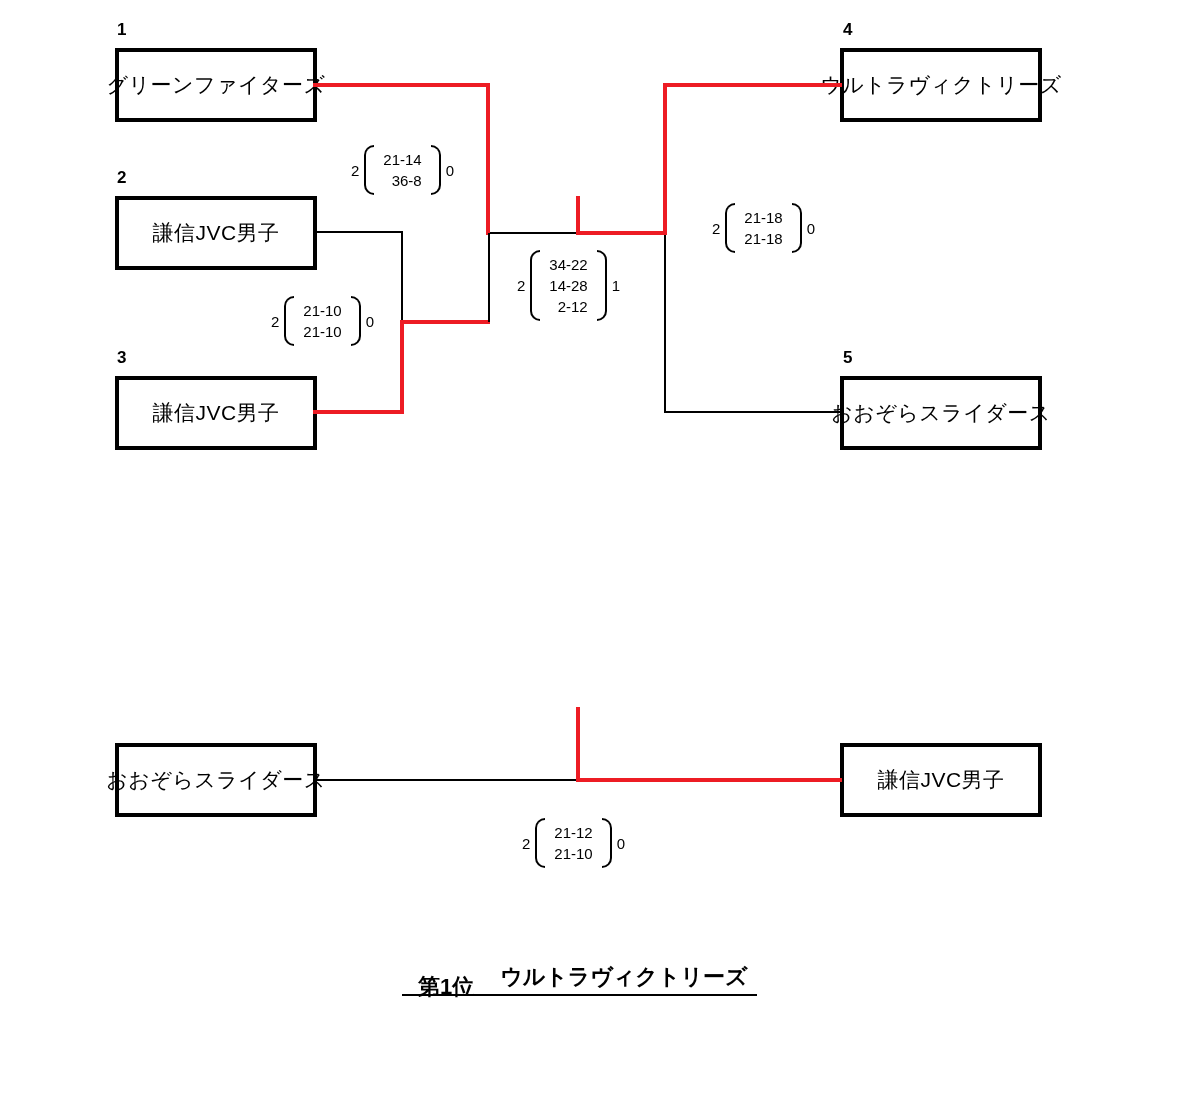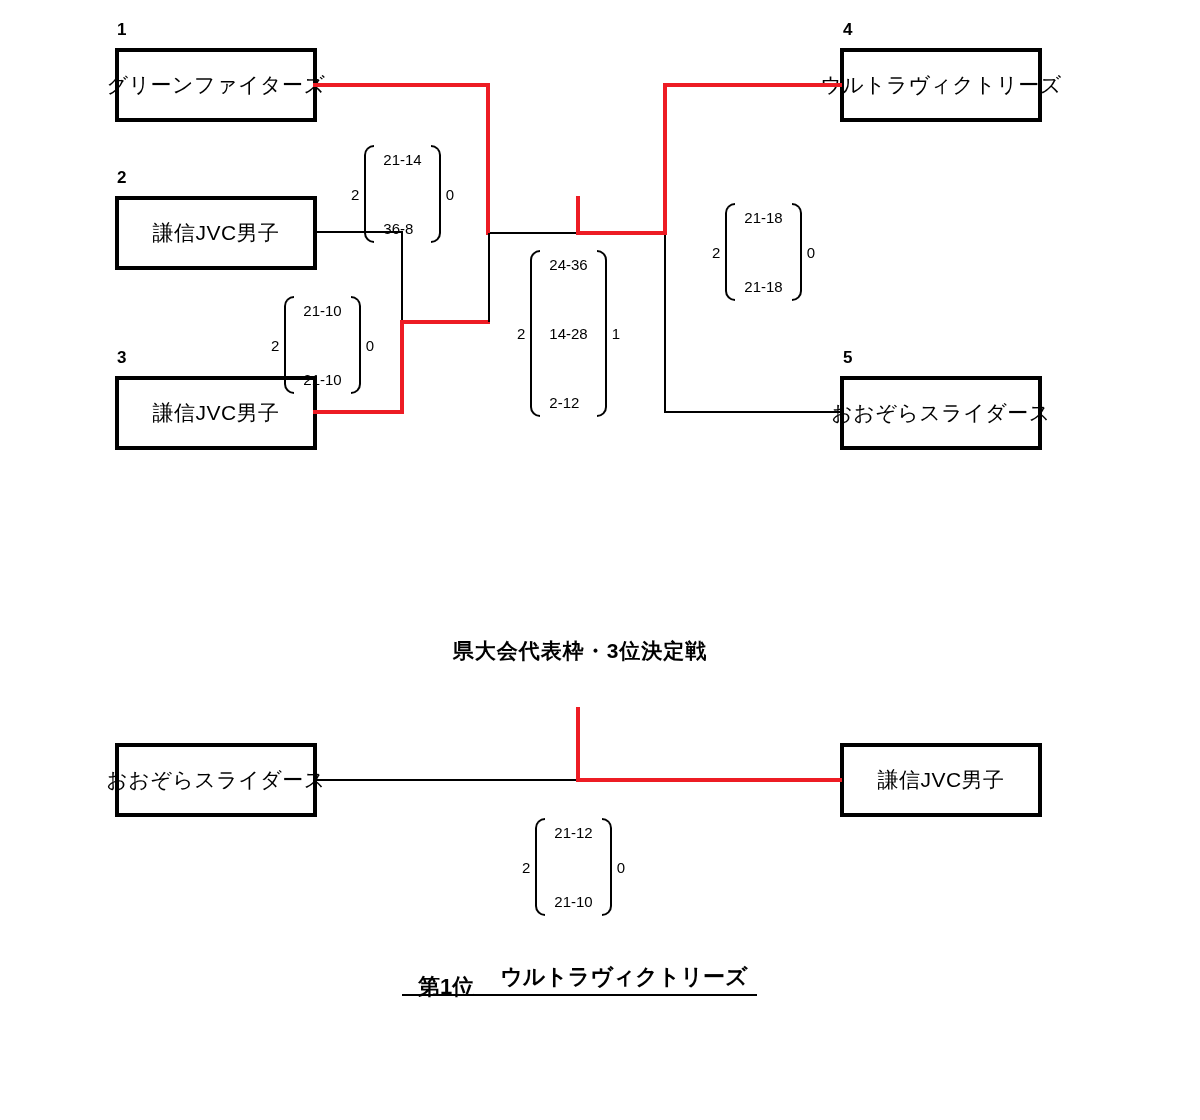--- a/index.html
+++ b/index.html
@@ -44,24 +44,23 @@
     font-size: 15px;
     white-space: nowrap;
   }
   .snum { padding: 0 5px; }
   .brk { align-self: stretch; width: 10px; box-sizing: border-box; }
   .brk.l { border: 2px solid #000; border-right: none; border-radius: 12px 0 0 12px; }
   .brk.r { border: 2px solid #000; border-left: none; border-radius: 0 12px 12px 0; }
   .sets {
     display: flex;
     flex-direction: column;
-    align-items: flex-start;
+    align-items: flex-end;
     line-height: 21px;
     padding: 4px 9px;
-    gap: 48px;
   }
   .section-title {
     position: absolute;
     left: 0;
     top: 637px;
     width: 1160px;
     text-align: center;
     font-size: 21px;
     font-weight: bold;
     letter-spacing: 1px;
@@ -147,40 +146,39 @@
       <span>21-10</span>
     </span>
     <span class="brk r"></span>
     <span class="snum">0</span>
   </div>
 
   <div class="score" style="left:512px; top:250px;">
     <span class="snum">2</span>
     <span class="brk l"></span>
     <span class="sets">
-      <span>24-36</span>
+      <span>34-22</span>
       <span>14-28</span>
       <span>2-12</span>
     </span>
     <span class="brk r"></span>
     <span class="snum">1</span>
   </div>
 
   <div class="score" style="left:707px; top:203px;">
     <span class="snum">2</span>
     <span class="brk l"></span>
     <span class="sets">
       <span>21-18</span>
       <span>21-18</span>
     </span>
     <span class="brk r"></span>
     <span class="snum">0</span>
   </div>
 
-  <div class="section-title">県大会代表枠・3位決定戦</div>
 
   <div class="tbox" style="left:115px; top:743px;">
       <span>おおぞらスライダース</span>
     </div>
   <div class="tbox" style="left:840px; top:743px;">
       <span>謙信JVC男子</span>
     </div>
 
   <div class="ln blk" style="left:317px; top:779px; width:261px; height:2px;"></div>
   <div class="ln red" style="left:576px; top:707px; width:4px;  height:75px;"></div>

